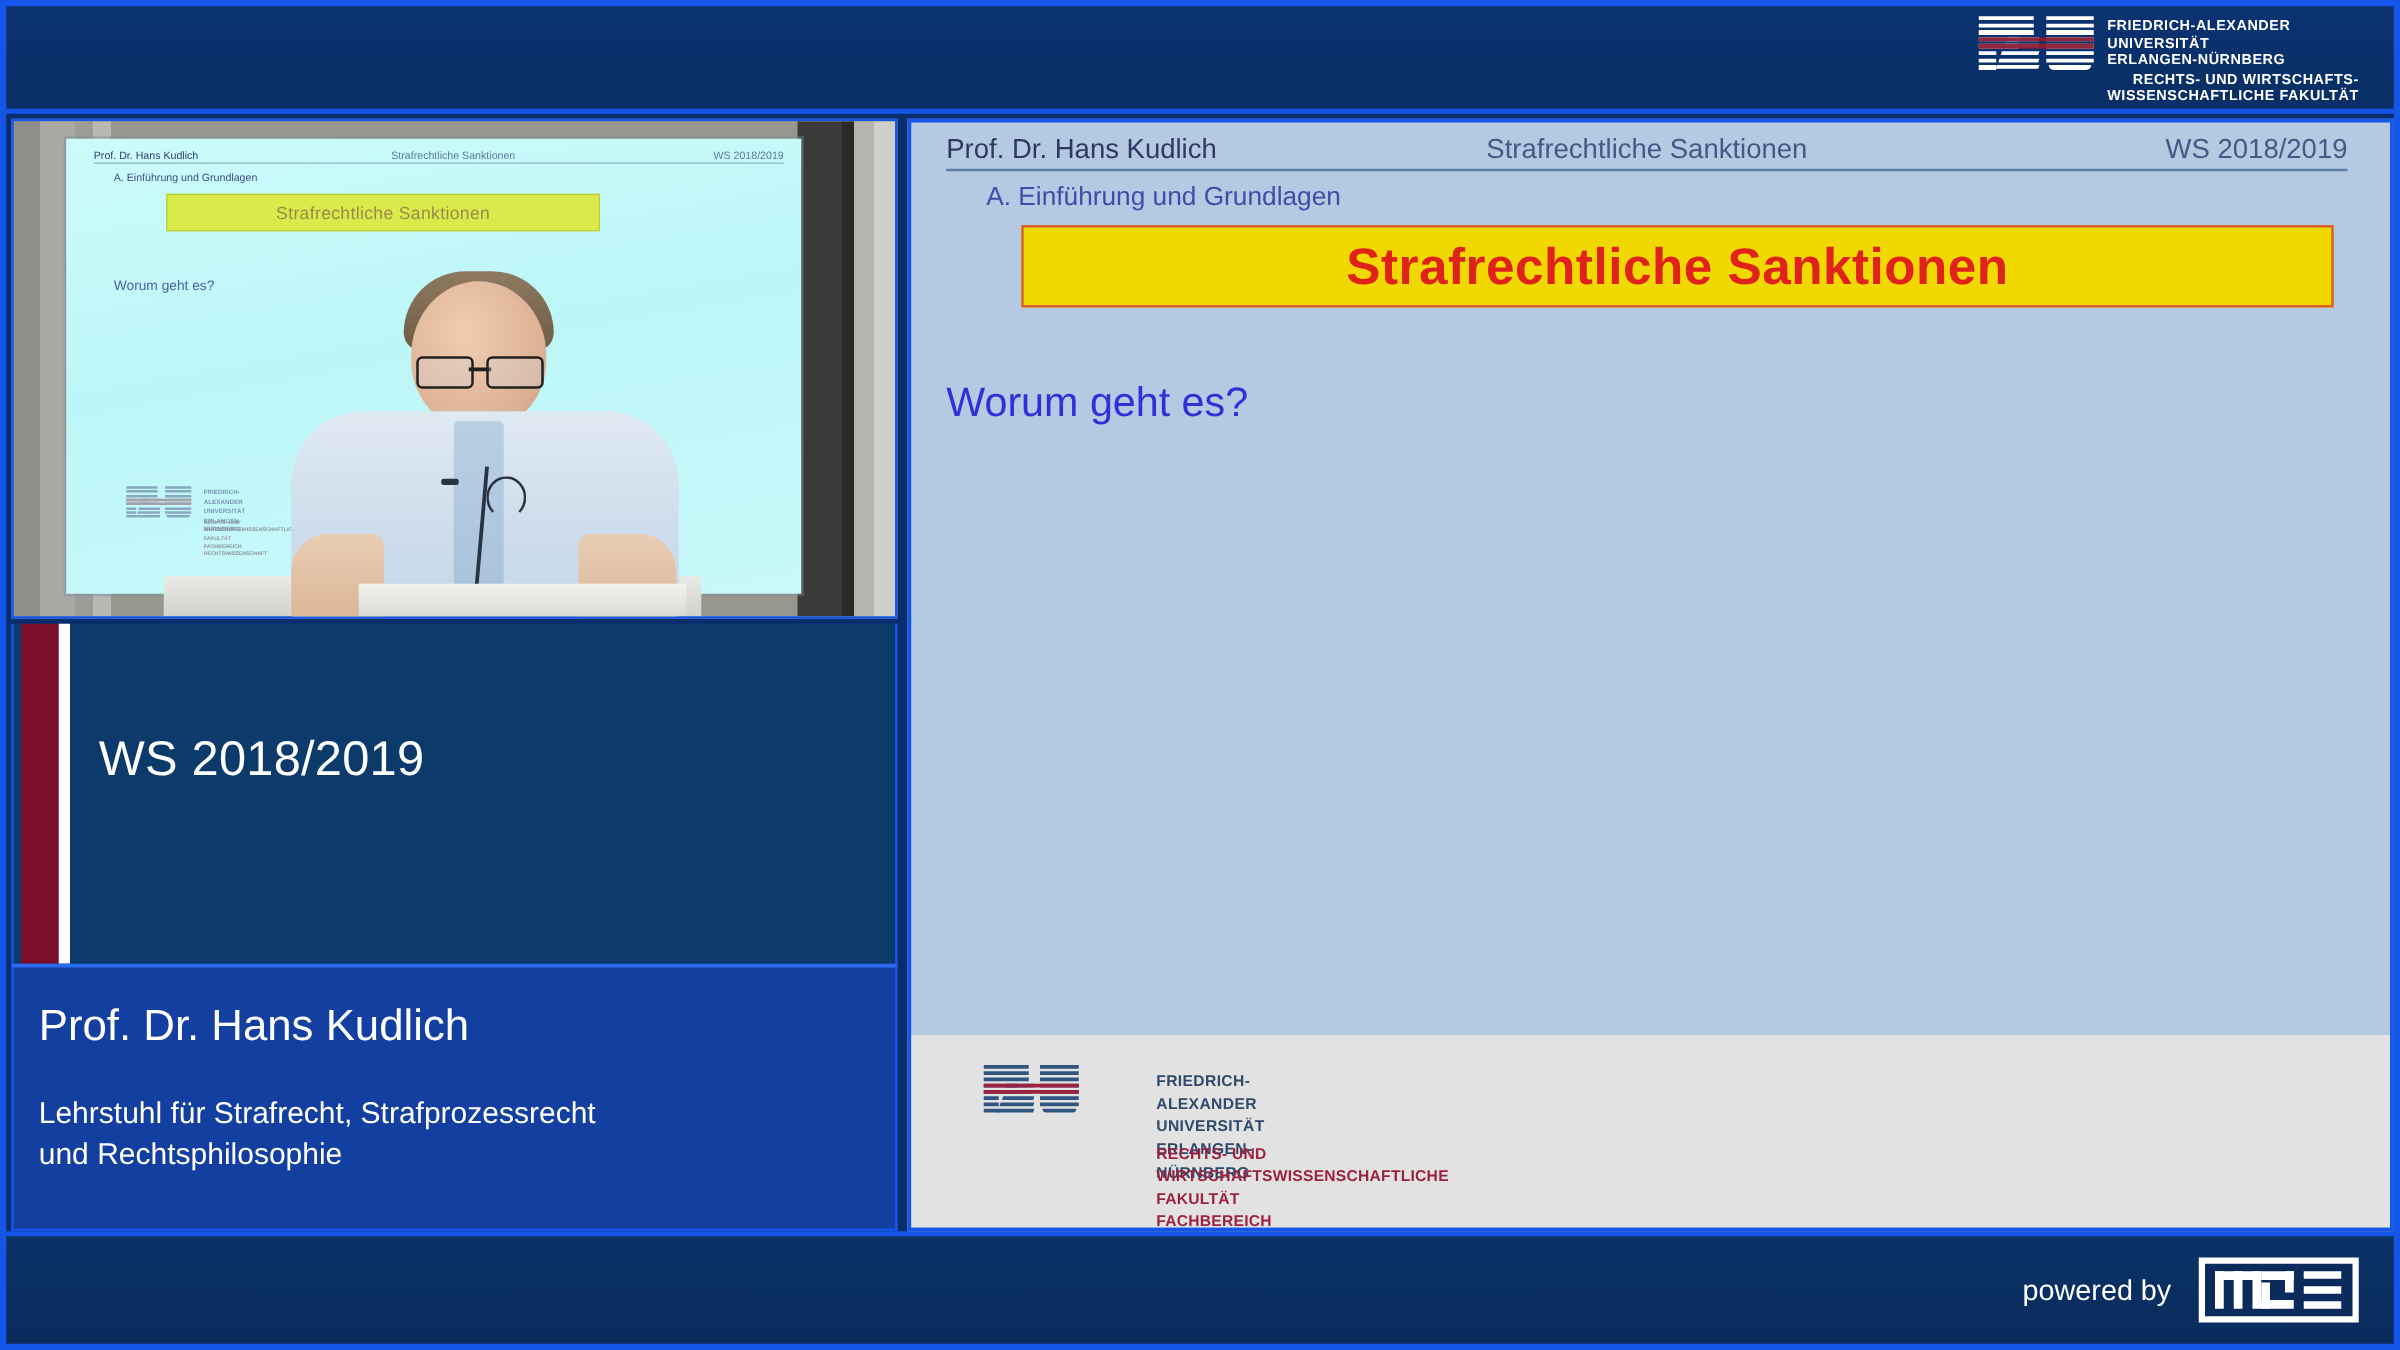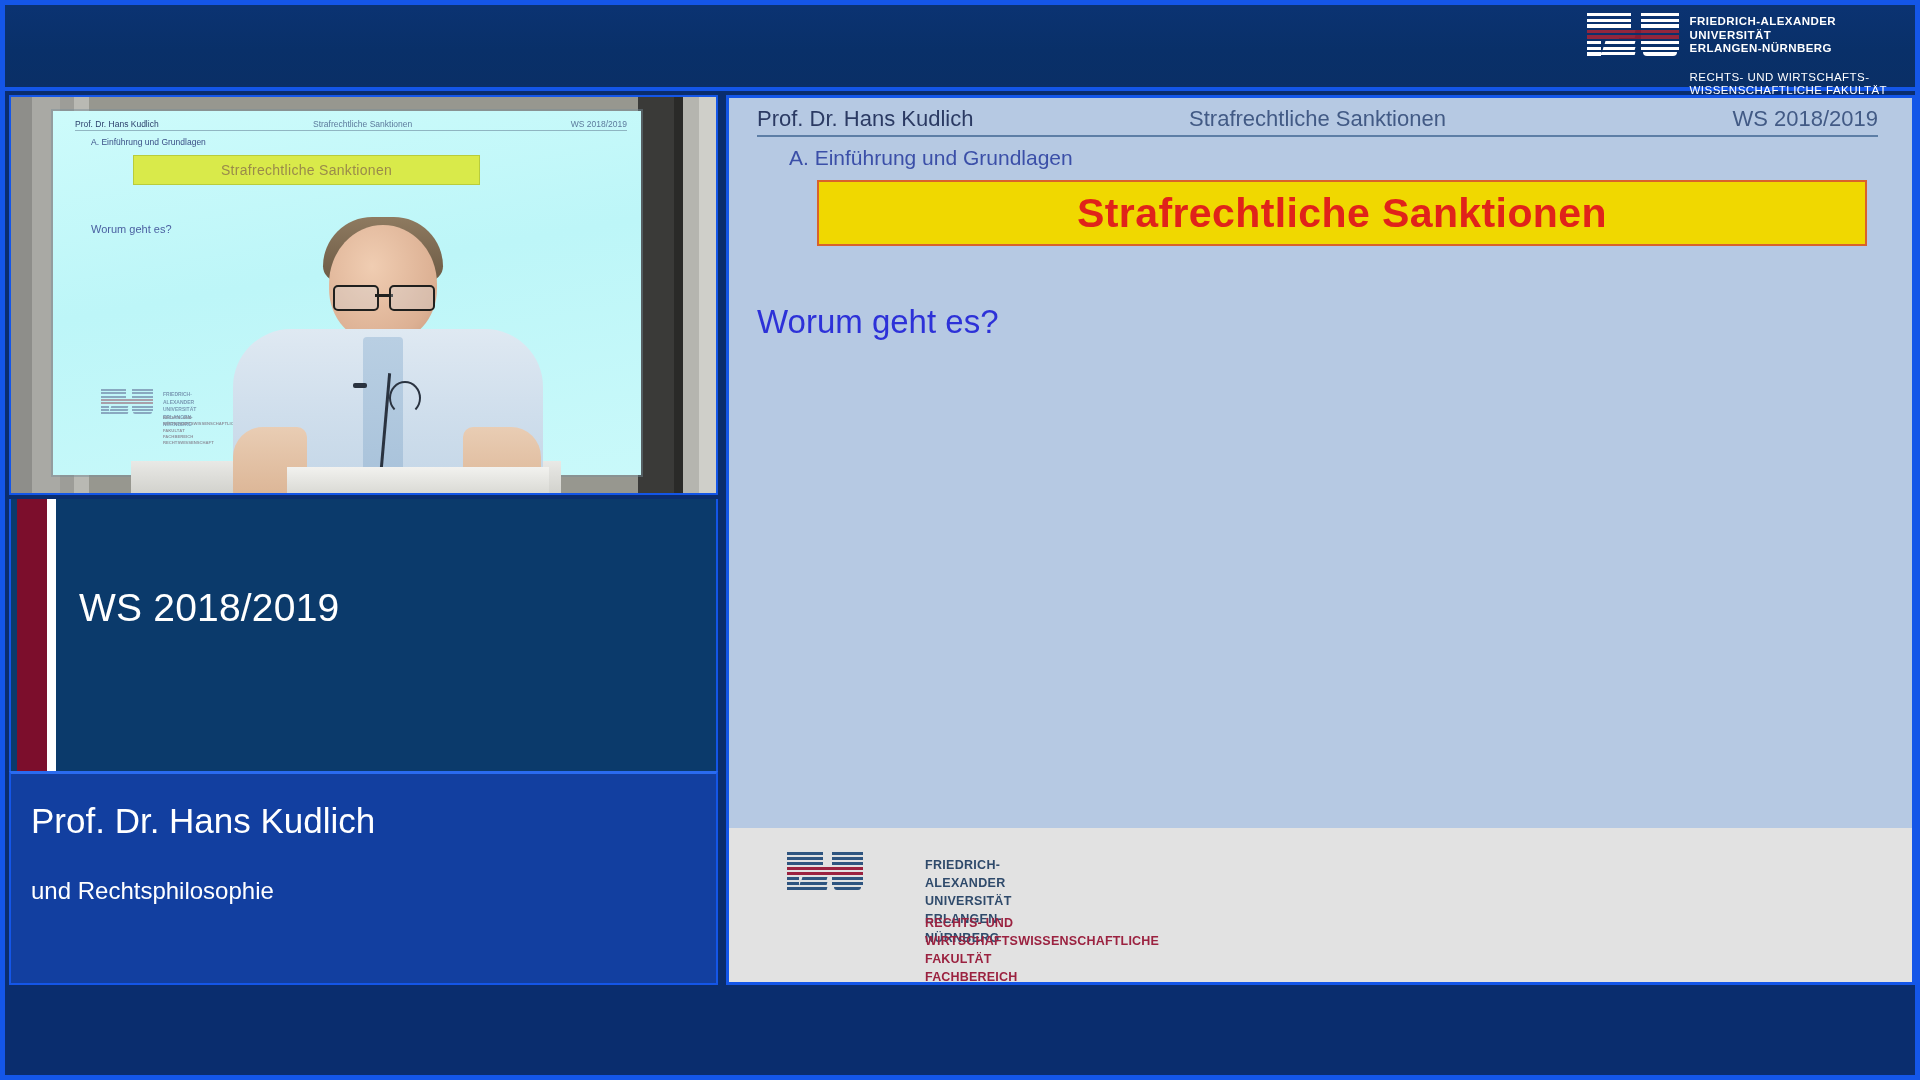--- a/index.html
+++ b/index.html
@@ -17,21 +17,21 @@
           border-bottom:4px solid #1456e8;box-sizing:border-box;z-index:5;}
   .hdr-logo{position:absolute;right:28px;top:8px;display:flex;align-items:flex-start;gap:11px;}
 
   
   .fau-mark{position:relative;}
   .fau-mark .bar{position:absolute;background:#ffffff;}
   .fau-mark.red .rbar{position:absolute;background:#8c1a33;}
 
   .hdr-txt{color:#ffffff;line-height:1.18;padding-top:2px;}
   .hdr-txt .l1{font-size:11.5px;font-weight:bold;letter-spacing:.45px;}
-  .hdr-txt .l2{font-size:11.5px;font-weight:normal;letter-spacing:.45px;margin-top:15px;line-height:1.2;}
+  .hdr-txt .l2{font-size:11.5px;font-weight:bold;letter-spacing:.45px;margin-top:2px;line-height:1.2;text-align:right;}
 
   
   .leftcol{position:absolute;left:9px;top:95px;width:709px;height:890px;z-index:6;}
 
   
   .video{position:absolute;left:0;top:0;width:709px;height:400px;overflow:hidden;
          background:#9a9a96;border:2px solid #1456e8;box-sizing:border-box;}
   .v-wall{position:absolute;inset:0;background:
         linear-gradient(90deg,#8e8e8a 0 3%,#a9a9a4 3% 7%,#9d9d98 7% 9%,#b9b9b3 9% 11%,#97978f 11% 100%);}
   .v-screen{position:absolute;left:42px;top:14px;width:588px;height:364px;
@@ -259,20 +259,21 @@
       <div class="tc-red"></div>
       <div class="tc-white"></div>
       <div class="tc-txt">
         <div class="tc-h2">WS 2018/2019</div>
       </div>
     </div>
 
     <div class="personcard">
       <div class="pc-name">Prof. Dr. Hans Kudlich</div>
       <div class="pc-role">
+        <div>Lehrstuhl für Strafrecht, Strafprozessrecht</div>
         <div>und Rechtsphilosophie</div>
       </div>
     </div>
   </div>
 
   <div class="slide">
     <div class="sl-hdr">
       <div class="sh1">Prof. Dr. Hans Kudlich</div>
       <div class="sh2">Strafrechtliche Sanktionen</div>
       <div class="sh3">WS 2018/2019</div>
@@ -320,15 +321,32 @@
           <div>ERLANGEN-NÜRNBERG</div>
         </div>
         <div class="ftxt2">
           <div>RECHTS- UND WIRTSCHAFTSWISSENSCHAFTLICHE FAKULTÄT</div>
           <div>FACHBEREICH RECHTSWISSENSCHAFT</div>
         </div>
       </div>
     </div>
   </div>
 
+  <div class="botbar">
+    <span class="pw-txt">powered by</span>
+    <span class="rrze">
+      <i style="left:8px;top:6px;width:7px;height:30px;"></i>
+      <i style="left:8px;top:6px;width:22px;height:7px;"></i>
+      <i style="left:23px;top:6px;width:7px;height:30px;"></i>
+      <i style="left:23px;top:6px;width:22px;height:7px;"></i>
+      <i style="left:38px;top:6px;width:7px;height:30px;"></i>
+      <i style="left:45px;top:6px;width:26px;height:7px;"></i>
+      <i style="left:64px;top:6px;width:7px;height:17px;"></i>
+      <i style="left:45px;top:29px;width:26px;height:7px;"></i>
+      <i style="left:45px;top:15px;width:7px;height:21px;"></i>
+      <i style="left:79px;top:6px;width:30px;height:6px;"></i>
+      <i style="left:79px;top:18px;width:30px;height:6px;"></i>
+      <i style="left:79px;top:30px;width:30px;height:6px;"></i>
+    </span>
+  </div>
 
   <div class="frame"></div>
 </div>
 
 </body></html>

